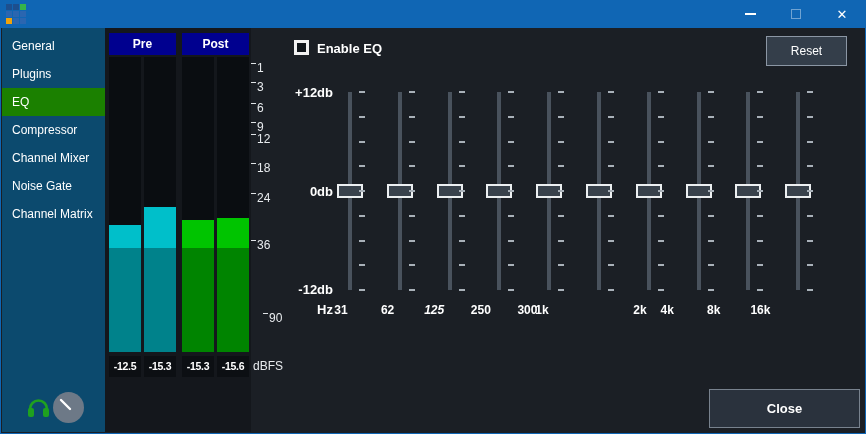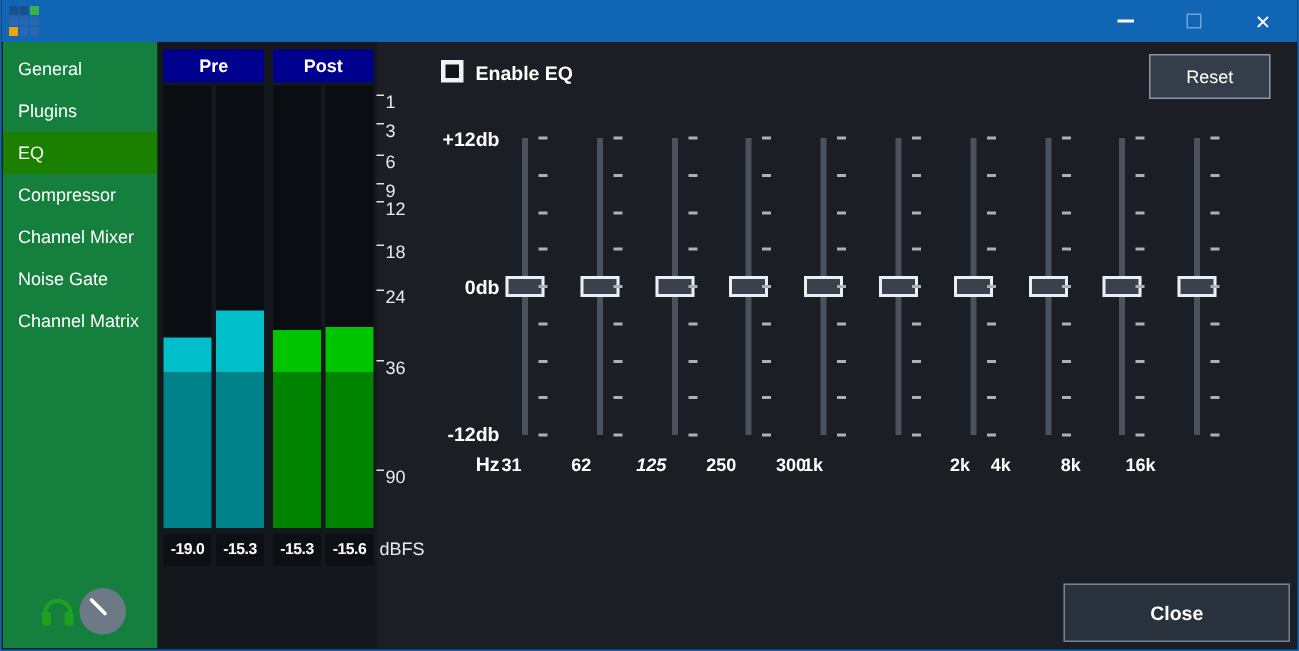--- a/index.html
+++ b/index.html
@@ -17,21 +17,21 @@
   .app-icon i { display:block; }
   .title { margin-left:8px; font-size:13px; }
   .win-btns { position:absolute; right:0; top:0; height:28px; display:flex; }
   .win-btn { width:46px; height:28px; display:flex; align-items:center; justify-content:center; cursor:default; }
   .min-glyph { width:11px; height:2px; background:#fff; }
   .max-glyph { width:10px; height:10px; border:1px solid #fff; opacity:.4; }
   .close-glyph { font-size:13px; line-height:1; color:#fff; }
 
   
   .sidebar { position:absolute; left:1px; top:28px; width:103px; bottom:1px;
-             background:#15803d; padding-top:4px; }
+             background:#0c4a6e; padding-top:4px; }
   .side-item { height:28px; line-height:28px; padding-left:10px; font-size:12px; color:#fff; cursor:default; }
   .side-item.selected { background:#1b8000; }
 
   
   .meter-strip { position:absolute; left:104px; top:28px; width:146px; bottom:1px; background:#14171c; }
   .mhdr { position:absolute; top:5px; height:22px; width:67px; background:#00008f; color:#fff;
           font-weight:bold; font-size:12px; text-align:center; line-height:22px; }
   .mcol { position:absolute; top:29px; width:32px; height:295px; background:#0a0d11; }
   .fill { position:absolute; left:0; width:100%; }
   .mval { position:absolute; top:328px; width:32px; height:21px; background:#0c0f13; color:#fff;
@@ -109,21 +109,21 @@
       <div class="side-item">Noise Gate</div>
       <div class="side-item">Channel Matrix</div>
     </nav>
 
   <section class="meter-strip">
       <div class="mhdr" style="left: 4px; text-align: center;">Pre</div>
       <div class="mcol" style="left: 4px;">
         <div class="fill" style="bottom: 0px; height: 35.3%; background: rgb(0, 130, 139);"></div>
         <div class="fill" style="bottom: 35.3%; height: 7.7%; background: rgb(0, 191, 202);"></div>
       </div>
-      <div class="mval" style="left: 4px;">-19.0</div>
+      <div class="mval" style="left: 4px;">-12.5</div>
       <div class="mcol" style="left: 39px;">
         <div class="fill" style="bottom: 0px; height: 35.3%; background: rgb(0, 130, 139);"></div>
         <div class="fill" style="bottom: 35.3%; height: 13.9%; background: rgb(0, 191, 202);"></div>
       </div>
       <div class="mval" style="left: 39px;">-15.3</div>
       <div class="mhdr" style="left: 77px;">Post</div>
       <div class="mcol" style="left: 77px;">
         <div class="fill" style="bottom: 0px; height: 35.3%; background: rgb(0, 132, 0);"></div>
         <div class="fill" style="bottom: 35.3%; height: 9.4%; background: rgb(0, 196, 0);"></div>
       </div>
@@ -136,21 +136,21 @@
     </section>
   <div class="scale">
       <div class="stick" style="top: 3.7%;">1</div>
       <div class="stick" style="top: 10.2%;">3</div>
       <div class="stick" style="top: 17.3%;">6</div>
       <div class="stick" style="top: 23.7%;">9</div>
       <div class="stick" style="top: 27.8%;">12</div>
       <div class="stick" style="top: 37.6%;">18</div>
       <div class="stick" style="top: 47.8%;">24</div>
       <div class="stick" style="top: 63.7%;">36</div>
-      <div class="stick" style="top: 88.5%;">90</div>
+      <div class="stick" style="top: 88.5%; margin-left: 12px;">90</div>
     </div>
   <span class="unit">dBFS</span>
 
   <div class="eq-enable-box"></div>
   <span class="eq-enable-label">Enable EQ</span>
   <div class="btn reset-btn">Reset</div>
 
   <span class="axis-label" style="top:85px">+12db</span>
   <span class="axis-label" style="top:184px">0db</span>
   <span class="axis-label" style="top:282px">-12db</span>

